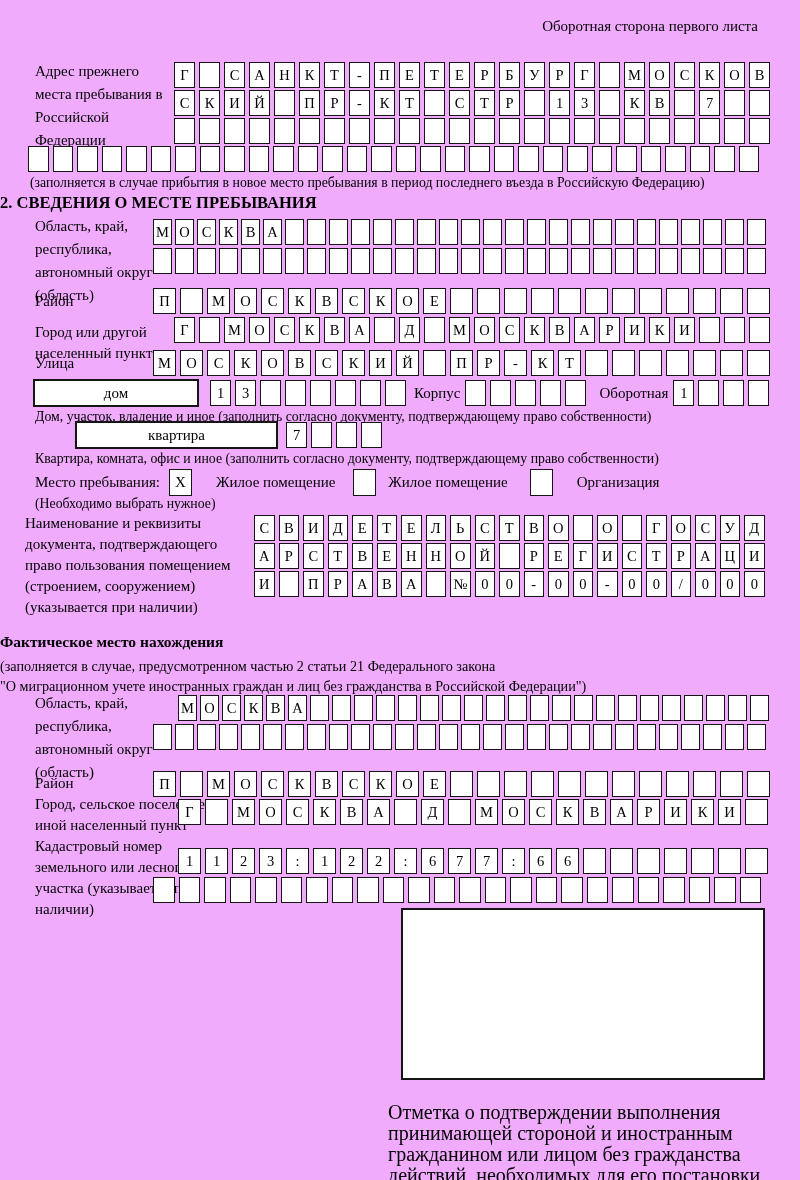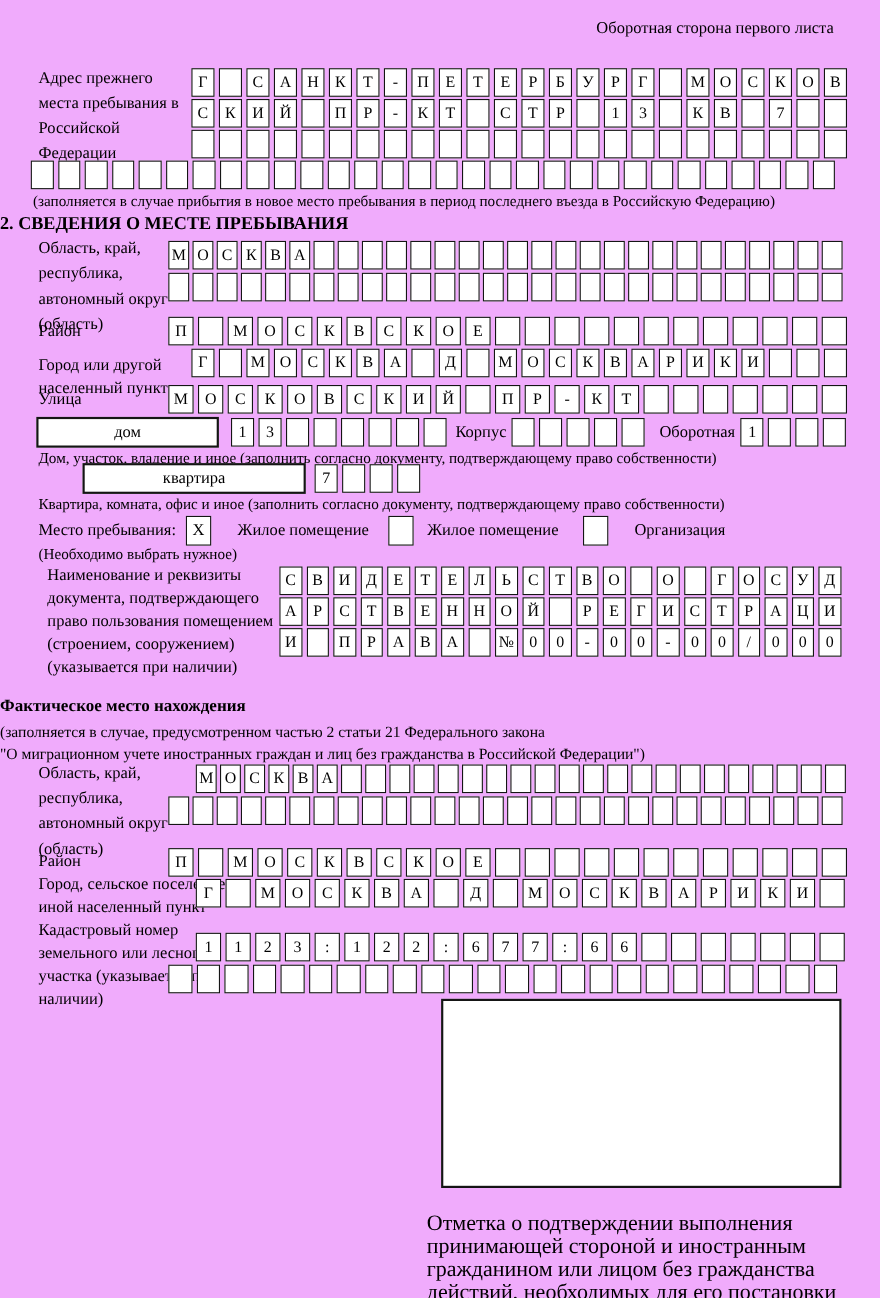--- a/index.html
+++ b/index.html
@@ -335,21 +335,21 @@
     <div class="inline-label">Место пребывания:</div>
     <div class="chk" style="margin-left:9px;">X</div>
     <div class="inline-label" style="margin-left:24px;">Жилое помещение</div>
     <div class="chk" style="margin-left:18px;"></div>
     <div class="inline-label" style="margin-left:12px;">Жилое помещение</div>
     <div class="chk" style="margin-left:22px;"></div>
     <div class="inline-label" style="margin-left:24px;">Организация</div>
   </div>
   <div class="abs cap center" style="left:35px;top:495px;width:600px;">(Необходимо выбрать нужное)</div>
 
-  <div class="abs label small-lh" style="left:43px;top:513px;width:230px;">Наименование и реквизиты документа, подтверждающего право пользования помещением (строением, сооружением) (указывается при наличии)</div>
+  <div class="abs label small-lh" style="left:25px;top:513px;width:230px;">Наименование и реквизиты документа, подтверждающего право пользования помещением (строением, сооружением) (указывается при наличии)</div>
   <div class="abs boxrow p246" style="left:254px;top:515px;">
       <span class="bx">С</span>
       <span class="bx">В</span>
       <span class="bx">И</span>
       <span class="bx">Д</span>
       <span class="bx">Е</span>
       <span class="bx">Т</span>
       <span class="bx">Е</span>
       <span class="bx">Л</span>
       <span class="bx">Ь</span>

